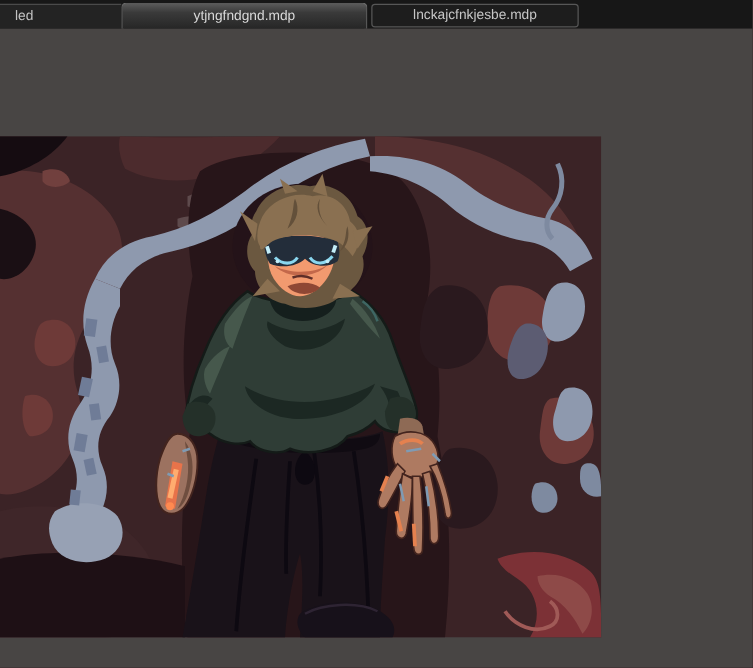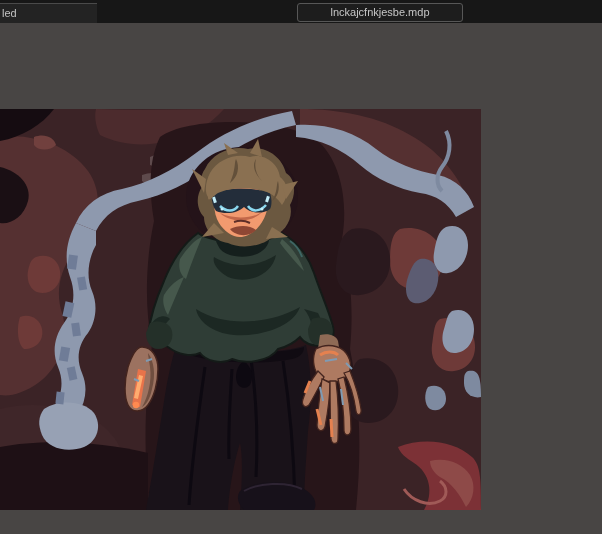--- a/index.html
+++ b/index.html
@@ -13,21 +13,21 @@
     background:#171717;
   }
   .tab{
     position:absolute;box-sizing:border-box;
     font-size:11px;color:#c6c6c6;text-align:center;
     white-space:nowrap;overflow:hidden;cursor:default;
   }
   .tab-partial{
     left:0;top:3px;width:97px;height:20px;
     background:#232323;border-top:1px solid #4a4a4a;
-    text-align:left;padding-left:2px;line-height:18px;color:#c2c2c2;
+    text-align:left;padding-left:12px;line-height:18px;color:#c2c2c2;
   }
   .tab-active{
     left:97px;top:2px;width:197px;height:21px;
     background:linear-gradient(to bottom,#5a5a5a 0%,#3a3a3a 35%,#262626 100%);
     border:1px solid #6b6b6b;border-bottom:none;
     border-radius:4px 4px 0 0;line-height:20px;color:#d9d9d9;
   }
   .tab-inactive{
     left:297px;top:3px;width:166px;height:19px;
     background:#1d1d1d;border:1px solid #575757;
@@ -41,20 +41,23 @@
     position:absolute;left:0;top:86px;width:481px;height:401px;
   }
   .canvas-wrap svg{display:block;}
 </style>
 </head>
 <body>
 
 <div class="tabbar">
   <div class="tab tab-partial">
     <span>led</span>
+  </div>
+  <div class="tab tab-active">
+    <span>ytjngfndgnd.mdp</span>
   </div>
   <div class="tab tab-inactive">
     <span>lnckajcfnkjesbe.mdp</span>
   </div>
 </div>
 
 <div class="workspace">
   <div class="canvas-wrap">
     <svg width="481" height="401" viewBox="0 0 481 401">
 

